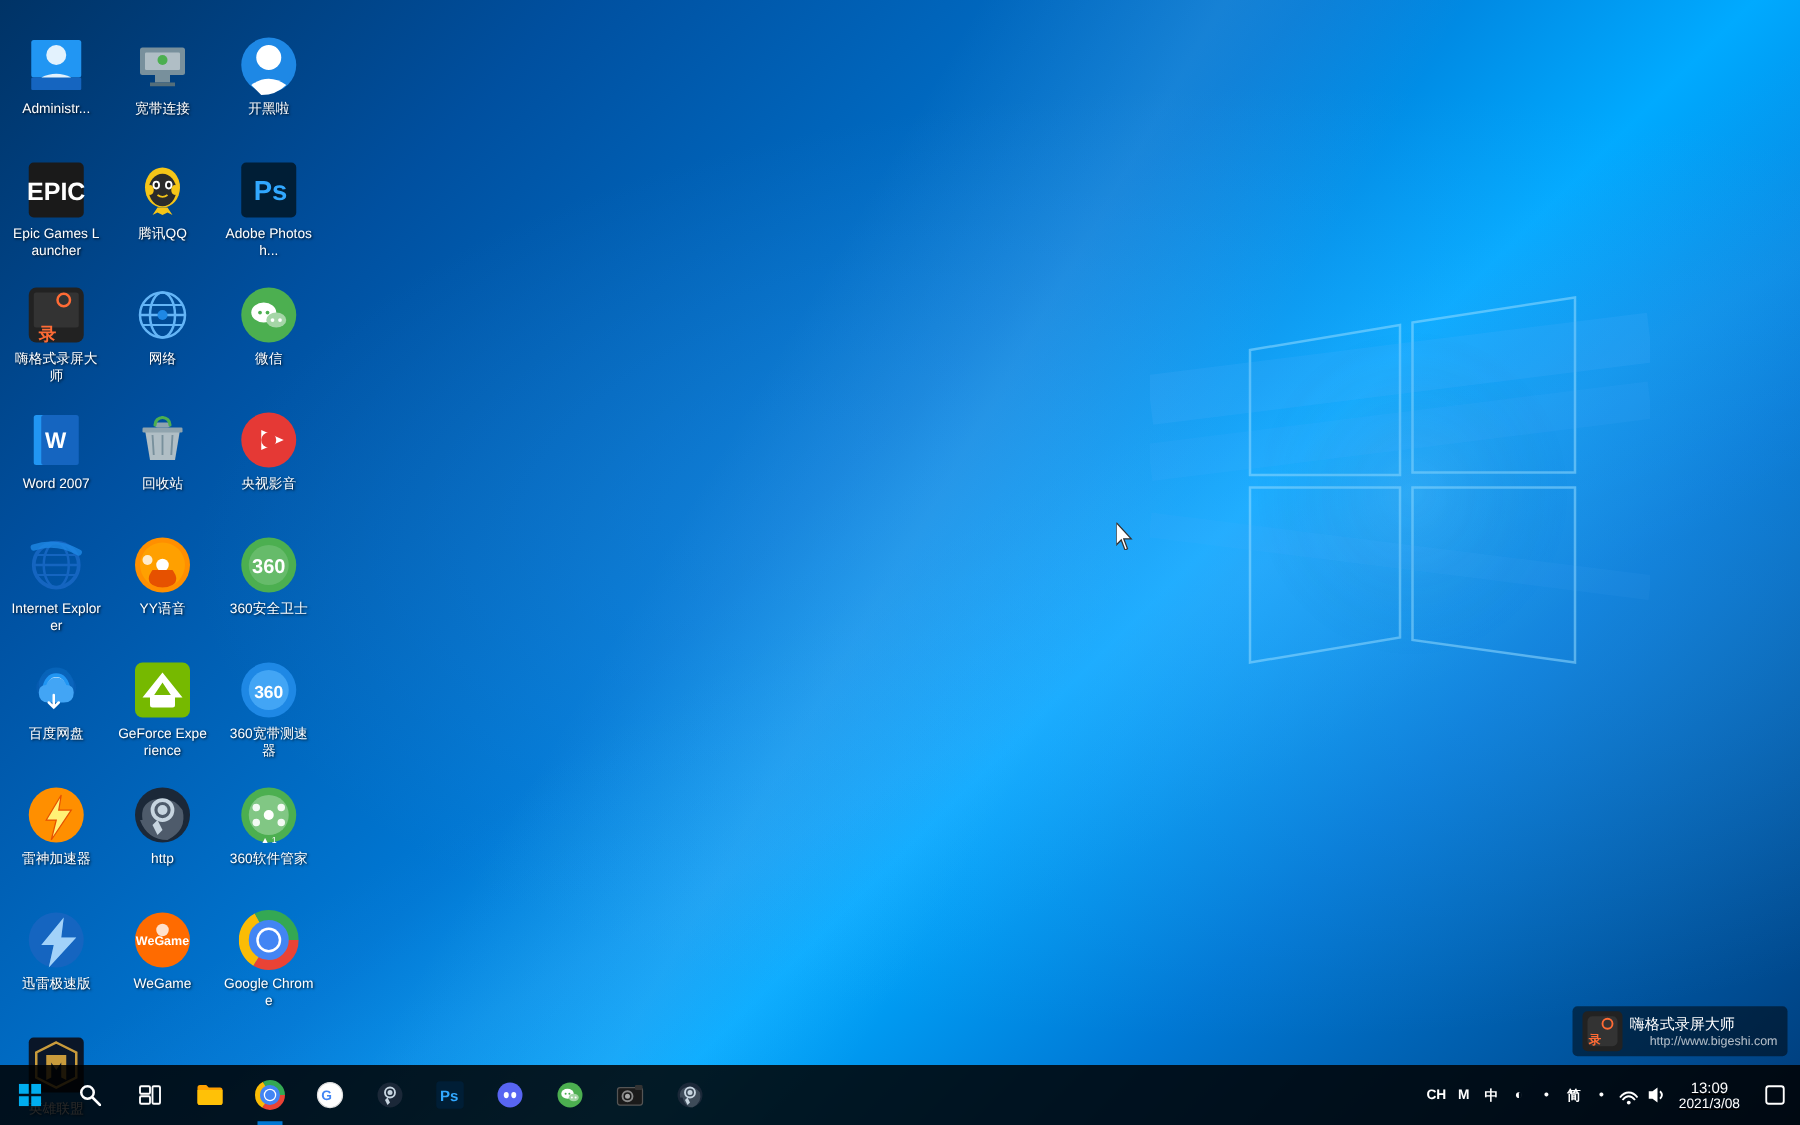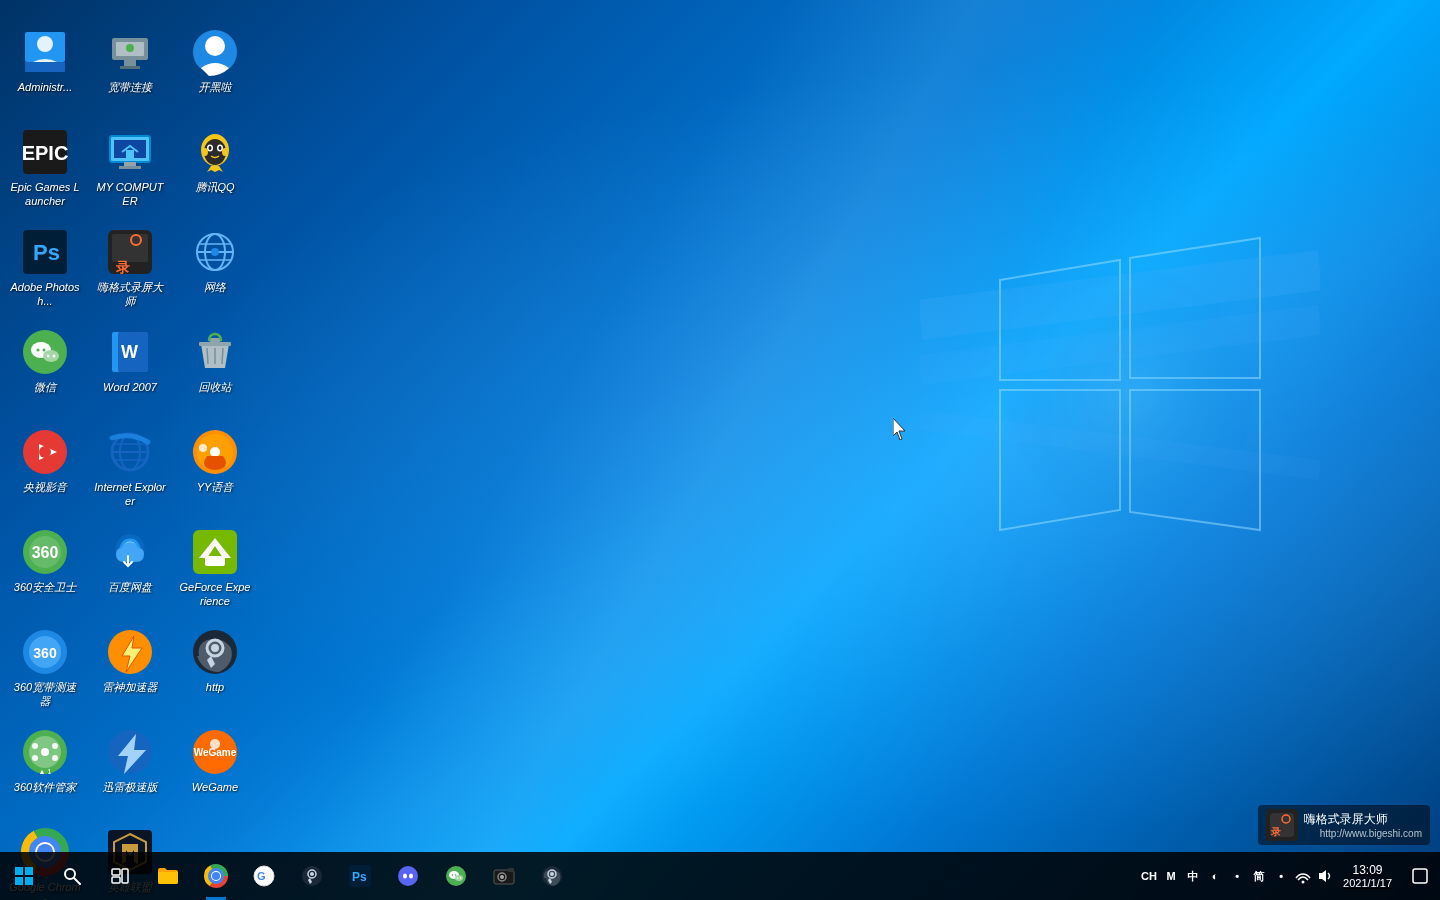--- a/index.html
+++ b/index.html
@@ -82,21 +82,20 @@
     }
 
     .icon-label {
       font-size: 11px;
       color: #fff;
       text-align: center;
       line-height: 1.3;
       text-shadow: 1px 1px 2px rgba(0,0,0,0.8);
       word-break: break-all;
       max-width: 76px;
-      font-style: italic;
     }
 
     
     .taskbar {
       position: absolute;
       bottom: 0;
       left: 0;
       right: 0;
       height: 48px;
       background: rgba(0,0,0,0.85);
@@ -316,34 +315,20 @@
     <div class="icon-item">
       <div class="icon-img">
         <svg width="48" height="48" viewBox="0 0 48 48">
           <rect x="2" y="2" width="44" height="44" rx="4" fill="#1a1a1a"></rect>
           <text x="24" y="32" font-size="20" fill="white" text-anchor="middle" font-weight="bold">EPIC</text>
         </svg>
       </div>
       <span class="icon-label">Epic Games Launcher</span>
     </div>
 
-    <div class="icon-item">
-      <div class="icon-img">
-        <svg width="48" height="48" viewBox="0 0 48 48">
-          <rect x="4" y="8" width="40" height="26" rx="2" fill="#4FC3F7"></rect>
-          <rect x="4" y="8" width="40" height="26" rx="2" fill="none" stroke="#0288D1" stroke-width="2"></rect>
-          <rect x="18" y="34" width="12" height="5" fill="#90A4AE"></rect>
-          <rect x="13" y="38" width="22" height="3" fill="#78909C"></rect>
-          <rect x="8" y="12" width="32" height="18" fill="#0D47A1"></rect>
-          <path d="M16 24 L24 18 L32 24" fill="none" stroke="#4FC3F7" stroke-width="2"></path>
-          <rect x="20" y="22" width="8" height="8" fill="#4FC3F7"></rect>
-        </svg>
-      </div>
-      <span class="icon-label">MY COMPUTER</span>
-    </div>
 
     <div class="icon-item">
       <div class="icon-img">
         <svg width="48" height="48" viewBox="0 0 48 48">
           <ellipse cx="24" cy="22" rx="14" ry="16" fill="#F5C518"></ellipse>
           <ellipse cx="24" cy="24" rx="11" ry="13" fill="#2B2B2B"></ellipse>
           <ellipse cx="19" cy="20" rx="3" ry="3.5" fill="white"></ellipse>
           <ellipse cx="29" cy="20" rx="3" ry="3.5" fill="white"></ellipse>
           <ellipse cx="19" cy="20" rx="1.5" ry="2" fill="#1a1a1a"></ellipse>
           <ellipse cx="29" cy="20" rx="1.5" ry="2" fill="#1a1a1a"></ellipse>
@@ -752,21 +737,21 @@
       <div class="tray-icon">
         <svg width="16" height="16" viewBox="0 0 16 16">
           <polygon points="2,5 5,5 9,2 9,14 5,11 2,11" fill="white"></polygon>
           <path d="M11 5 Q14 8 11 11" stroke="white" stroke-width="1.5" fill="none"></path>
         </svg>
       </div>
     </div>
 
     <div class="taskbar-clock">
       <span class="clock-time">13:09</span>
-      <span class="clock-date">2021/1/17</span>
+      <span class="clock-date">2021/3/08</span>
     </div>
 
     <div class="taskbar-notification">
       <svg width="16" height="16" viewBox="0 0 16 16">
         <rect x="1" y="1" width="14" height="14" rx="2" fill="none" stroke="white" stroke-width="1.5"></rect>
       </svg>
     </div>
 
   </div>
 

